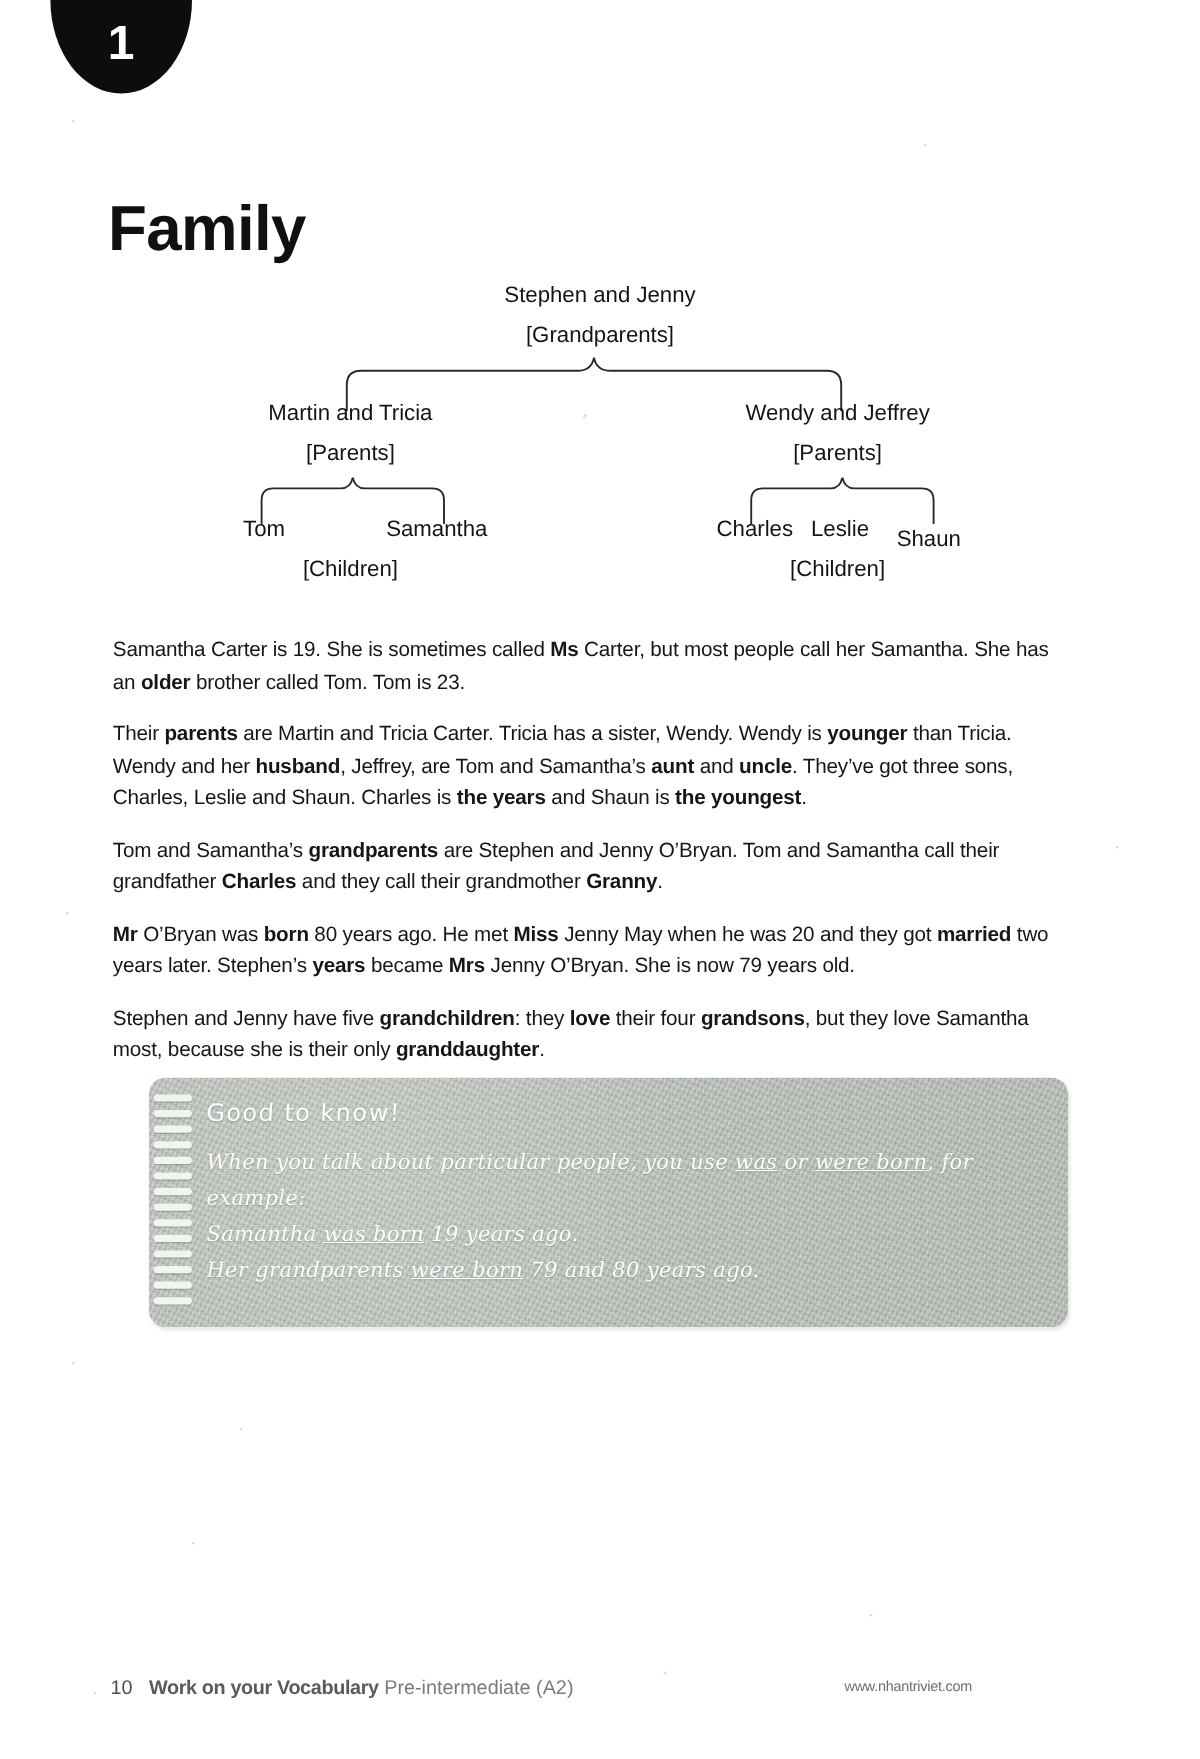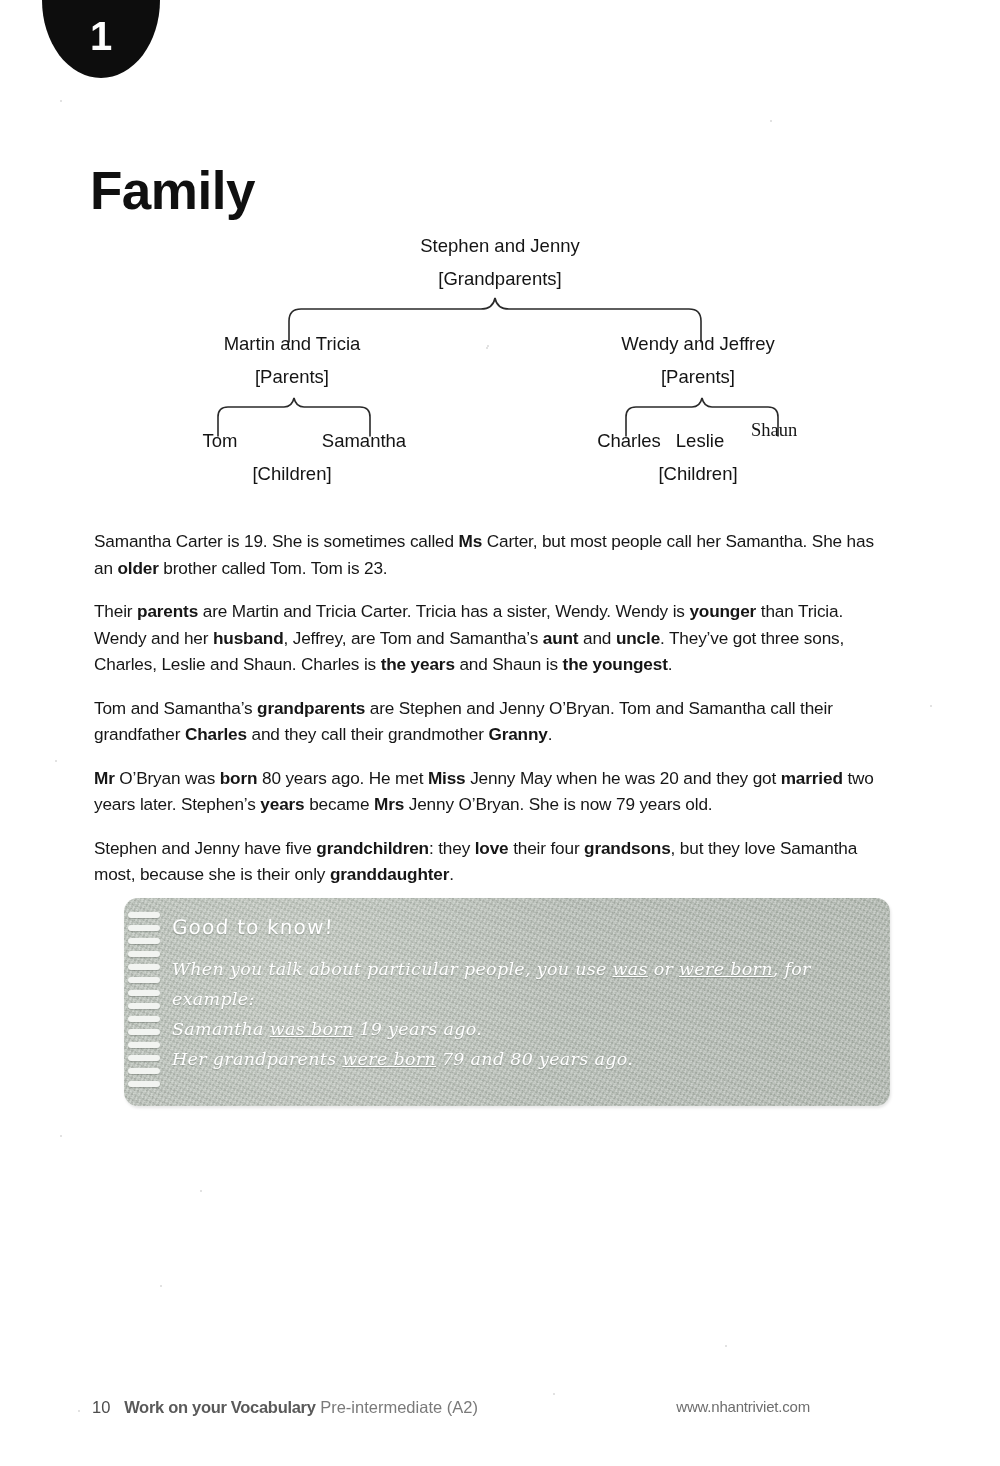--- a/index.html
+++ b/index.html
@@ -180,21 +180,21 @@
     font-weight: bold;
     color: #5a5a5a;
     letter-spacing: -0.3px;
   }
   #footer-level { color: #7a7a7a; }
   #footer-url {
     position: absolute;
     right: 78px;
     top: 0;
     font-family: "Liberation Sans", sans-serif;
-    font-size: 15px;
+    font-size: 12px;
     color: #6e6e6e;
     letter-spacing: -0.2px;
   }
 
   
   .speck {
     position: absolute;
     background: #d8d8d8;
     border-radius: 50%;
     pointer-events: none;
@@ -231,21 +231,21 @@
   <svg class="tree-brace" style="left:622px; top:170px;" width="160" height="42" viewBox="0 0 160 42">
     <path d="M4,41 L4,22 Q4,12 14,12 L70,12 Q78,12 80,3 Q82,12 90,12 L146,12 Q156,12 156,22 L156,41" fill="none" stroke="#2a2a2a" stroke-width="1.6" stroke-linecap="round"></path>
   </svg>
 
   <div class="tree-label" style="left:220px; top:205px;">Tom</div>
   <div class="tree-label" style="left:364px; top:205px;">Samantha</div>
   <div class="tree-label" style="left:292px; top:238px;">[Children]</div>
 
   <div class="tree-label" style="left:629px; top:205px;">Charles</div>
   <div class="tree-label" style="left:700px; top:205px;">Leslie</div>
-  <div class="tree-label" style="left:774px; top:195px;font-family:Liberation Serif, serif;">Shaun</div>
+  <div class="tree-label" style="left:774px; top:213px;">Shaun</div>
   <div class="tree-label" style="left:698px; top:238px;">[Children]</div>
 </div>
 
 <div id="article">
   <p>Samantha Carter is 19. She is sometimes called <b>Ms</b> Carter, but most people call her Samantha. She has an <b>older</b> brother called Tom. Tom is 23.</p>
   <p>Their <b>parents</b> are Martin and Tricia Carter. Tricia has a sister, Wendy. Wendy is <b>younger</b> than Tricia. Wendy and her <b>husband</b>, Jeffrey, are Tom and Samantha’s <b>aunt</b> and <b>uncle</b>. They’ve got three sons, Charles, Leslie and Shaun. Charles is <b>the years</b> and Shaun is <b>the youngest</b>.</p>
   <p>Tom and Samantha’s <b>grandparents</b> are Stephen and Jenny O’Bryan. Tom and Samantha call their grandfather <b>Charles</b> and they call their grandmother <b>Granny</b>.</p>
   <p><b>Mr</b> O’Bryan was <b>born</b> 80 years ago. He met <b>Miss</b> Jenny May when he was 20 and they got <b>married</b> two years later. Stephen’s <b>years</b> became <b>Mrs</b> Jenny O’Bryan. She is now 79 years old.</p>
   <p>Stephen and Jenny have five <b>grandchildren</b>: they <b>love</b> their four <b>grandsons</b>, but they love Samantha most, because she is their only <b>granddaughter</b>.</p>
 </div>

